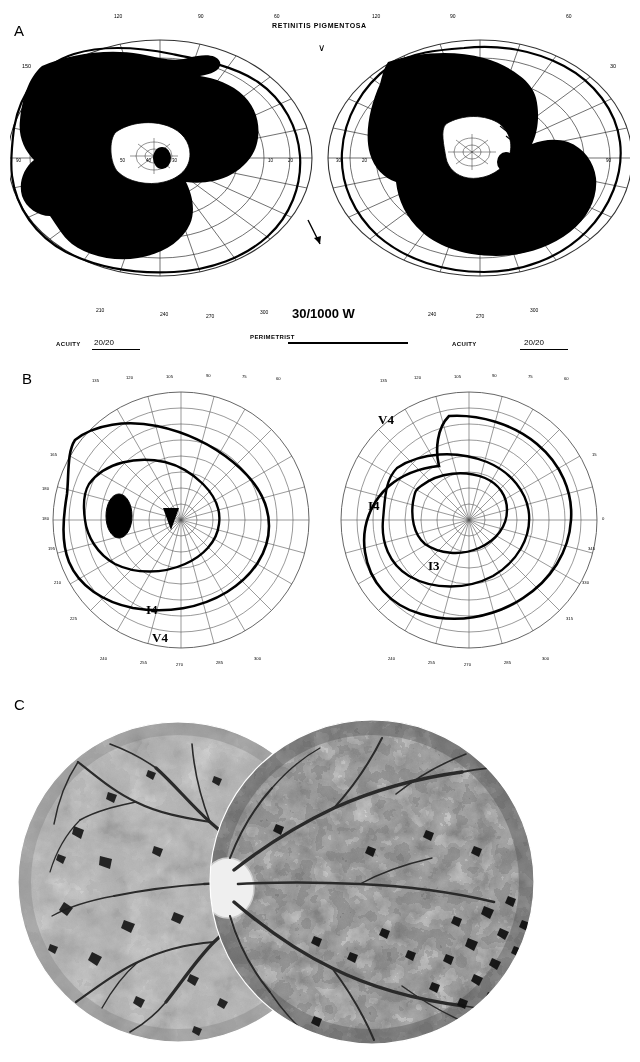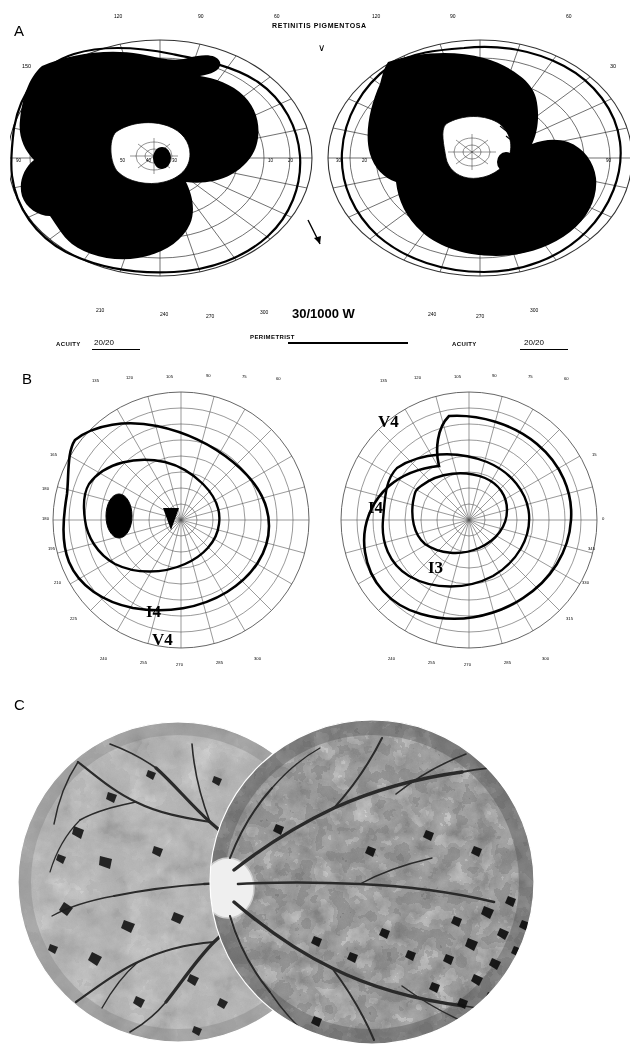--- a/index.html
+++ b/index.html
@@ -61,21 +61,21 @@
   #acuity-right-label { left: 452px; top: 341px; font-size: 6px; font-weight: bold; letter-spacing: .4px; }
   #acuity-right-value { left: 524px; top: 338px; font-size: 8px; }
   #perimetrist-label { left: 250px; top: 334px; font-size: 6px; font-weight: bold; letter-spacing: .4px; }
   #target-value { left: 292px; top: 306px; font-size: 13px; font-weight: bold; }
 
   
   .iso {
     position: absolute;
     font-family: "Liberation Serif", serif;
     font-weight: bold;
-    font-size: 17px;
+    font-size: 13px;
     color: #000;
   }
   #iso-os-i4 { left: 146px; top: 602px; }
   #iso-os-v4 { left: 152px; top: 630px; }
   #iso-od-v4 { left: 378px; top: 412px; }
   #iso-od-i4 { left: 368px; top: 498px; }
   #iso-od-i3 { left: 428px; top: 558px; }
 
   .underline-rule {
     position: absolute;

